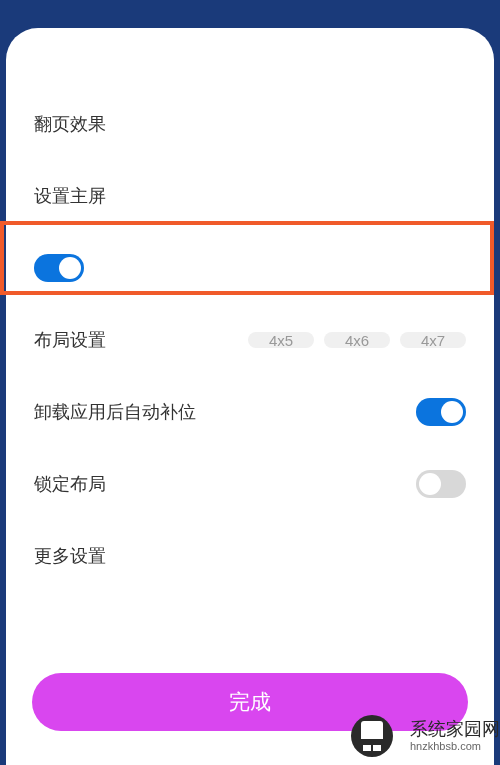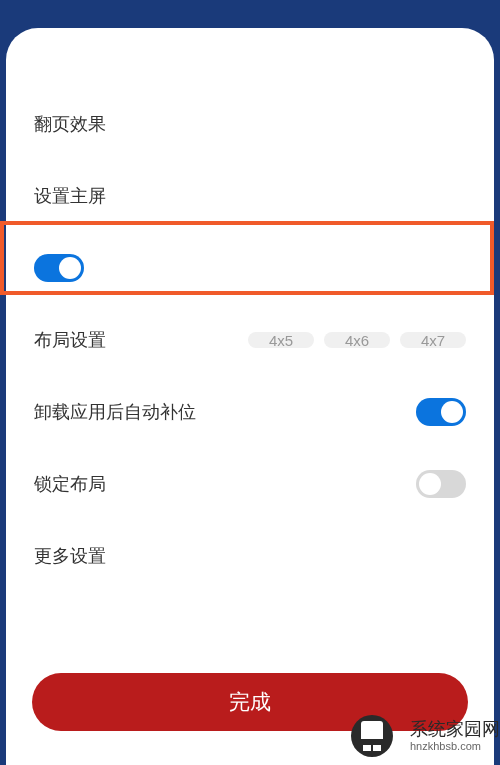--- a/index.html
+++ b/index.html
@@ -90,21 +90,21 @@
       align-items: center;
       justify-content: center;
       cursor: pointer;
     }
     .done-button {
       position: absolute;
       bottom: 34px;
       left: 26px;
       right: 26px;
       height: 58px;
-      background: #b91c1c;
+      background: #d946ef;
       border-radius: 30px;
       color: #ffffff;
       font-size: 21px;
       display: flex;
       align-items: center;
       justify-content: center;
       cursor: pointer;
     }
     .watermark {
       position: absolute;

